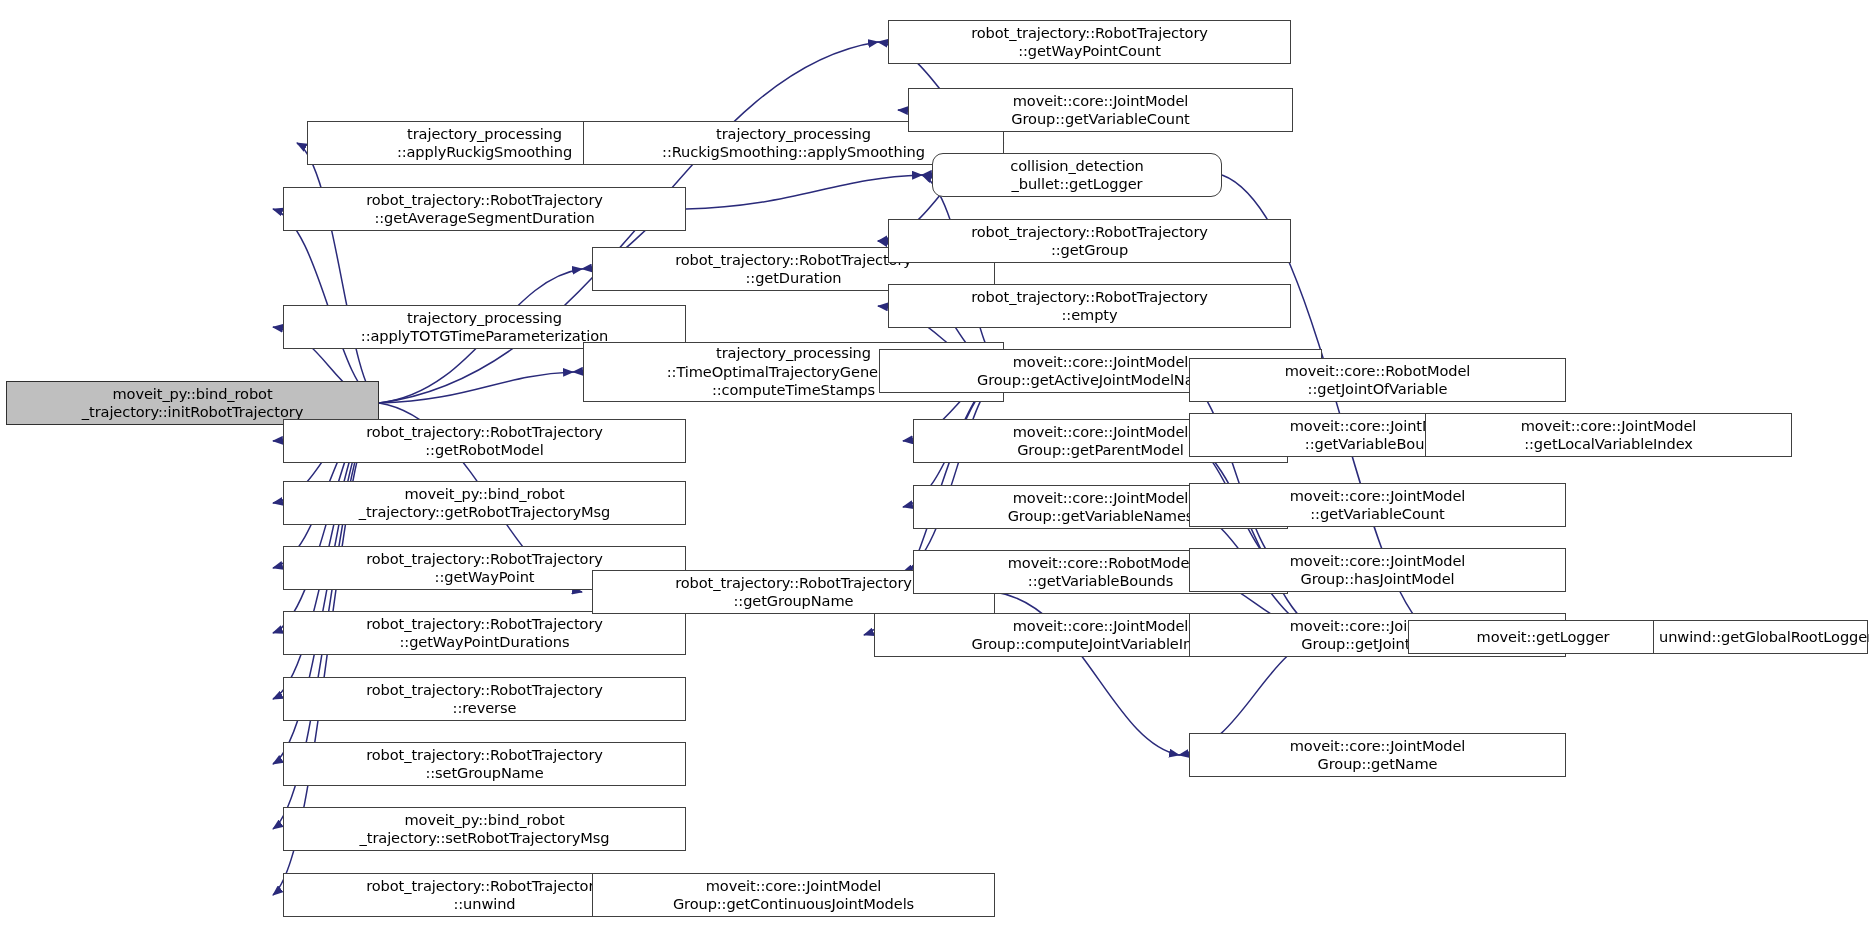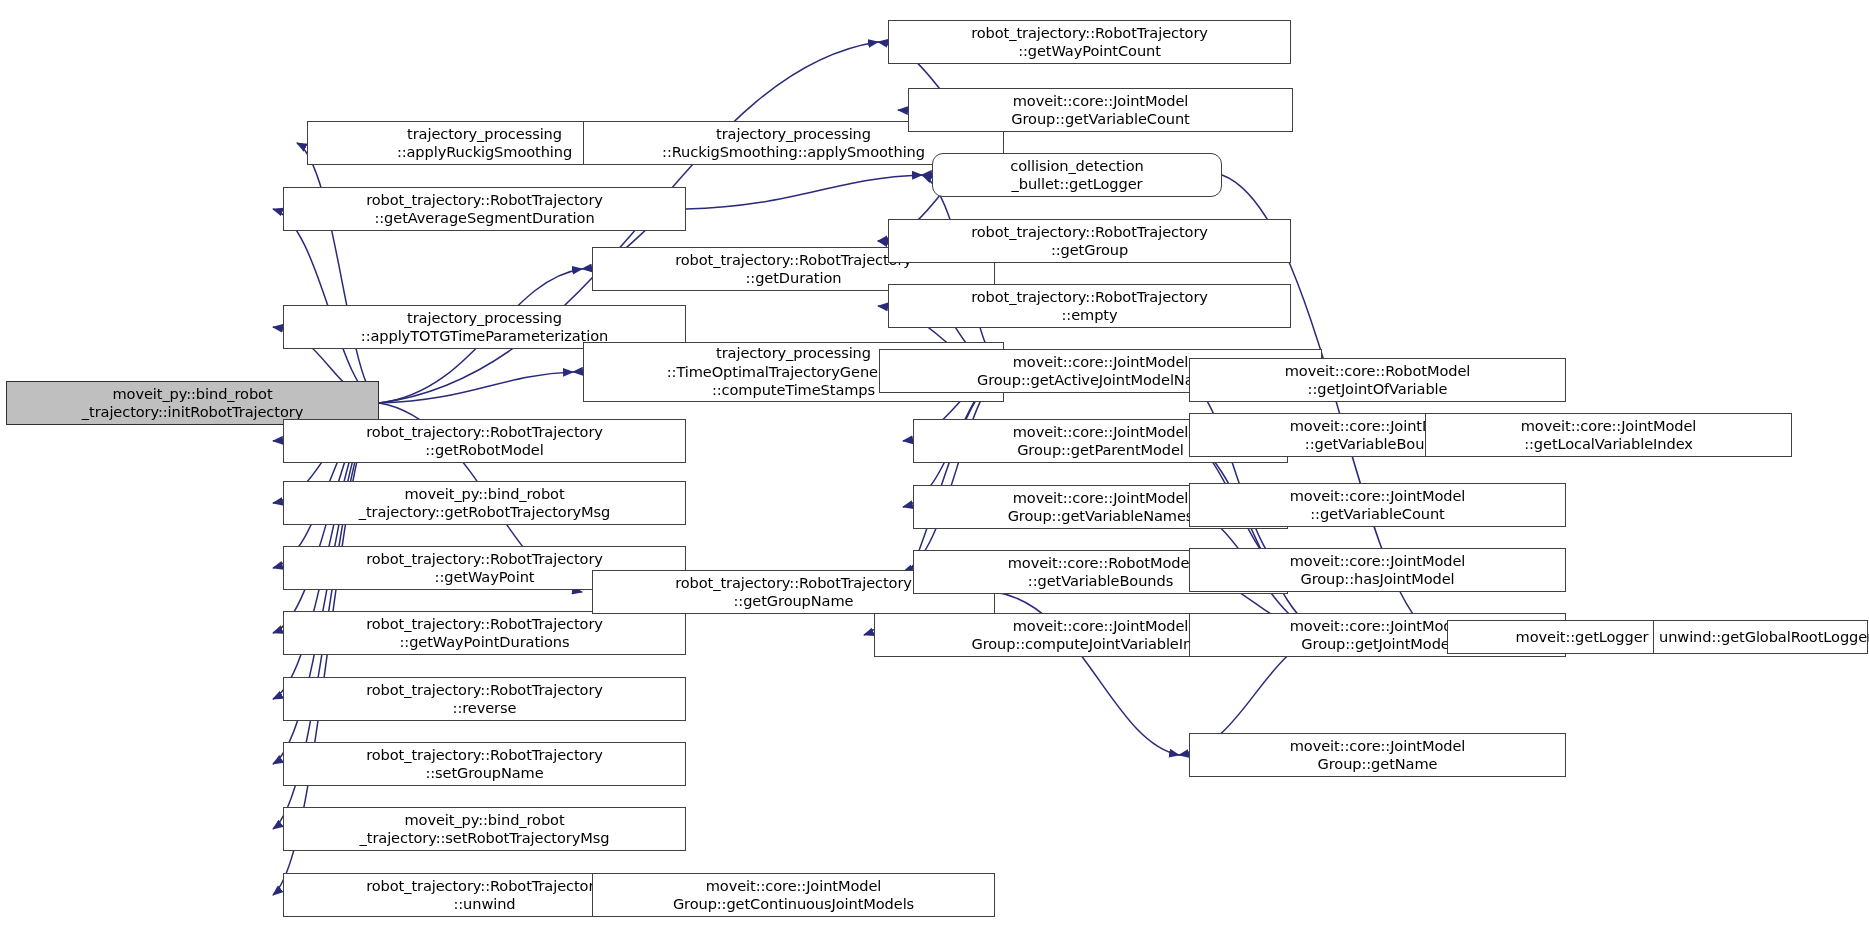--- a/index.html
+++ b/index.html
@@ -172,16 +172,16 @@
       <div class="node" style="left: 1189px; top: 483px; width: 377px; height: 44px;"><span class="lbl">moveit::core::JointModel
 ::getVariableCount</span></div>
       <div class="node" style="left: 1189px; top: 548px; width: 377px; height: 44px;"><span class="lbl">moveit::core::JointModel
 Group::hasJointModel</span></div>
       <div class="node" style="left: 1189px; top: 613px; width: 377px; height: 44px;"><span class="lbl">moveit::core::JointModel
 Group::getJointModel</span></div>
       <div class="node" style="left: 1189px; top: 733px; width: 377px; height: 44px;"><span class="lbl">moveit::core::JointModel
 Group::getName</span></div>
       <div class="node" style="left: 1425px; top: 413px; width: 367px; height: 44px;"><span class="lbl">moveit::core::JointModel
 ::getLocalVariableIndex</span></div>
-      <div class="node" style="left: 1447px; top: 620px; width: 270px; height: 34px;"><span class="lbl">moveit::getLogger</span></div>
+      <div class="node" style="left: 1408px; top: 620px; width: 270px; height: 34px;"><span class="lbl">moveit::getLogger</span></div>
       <div class="node" style="left: 1653px; top: 620px; width: 215px; height: 34px;"><span class="lbl">unwind::getGlobalRootLogger</span></div>
     </div>
 </div>
 
 </body></html>

